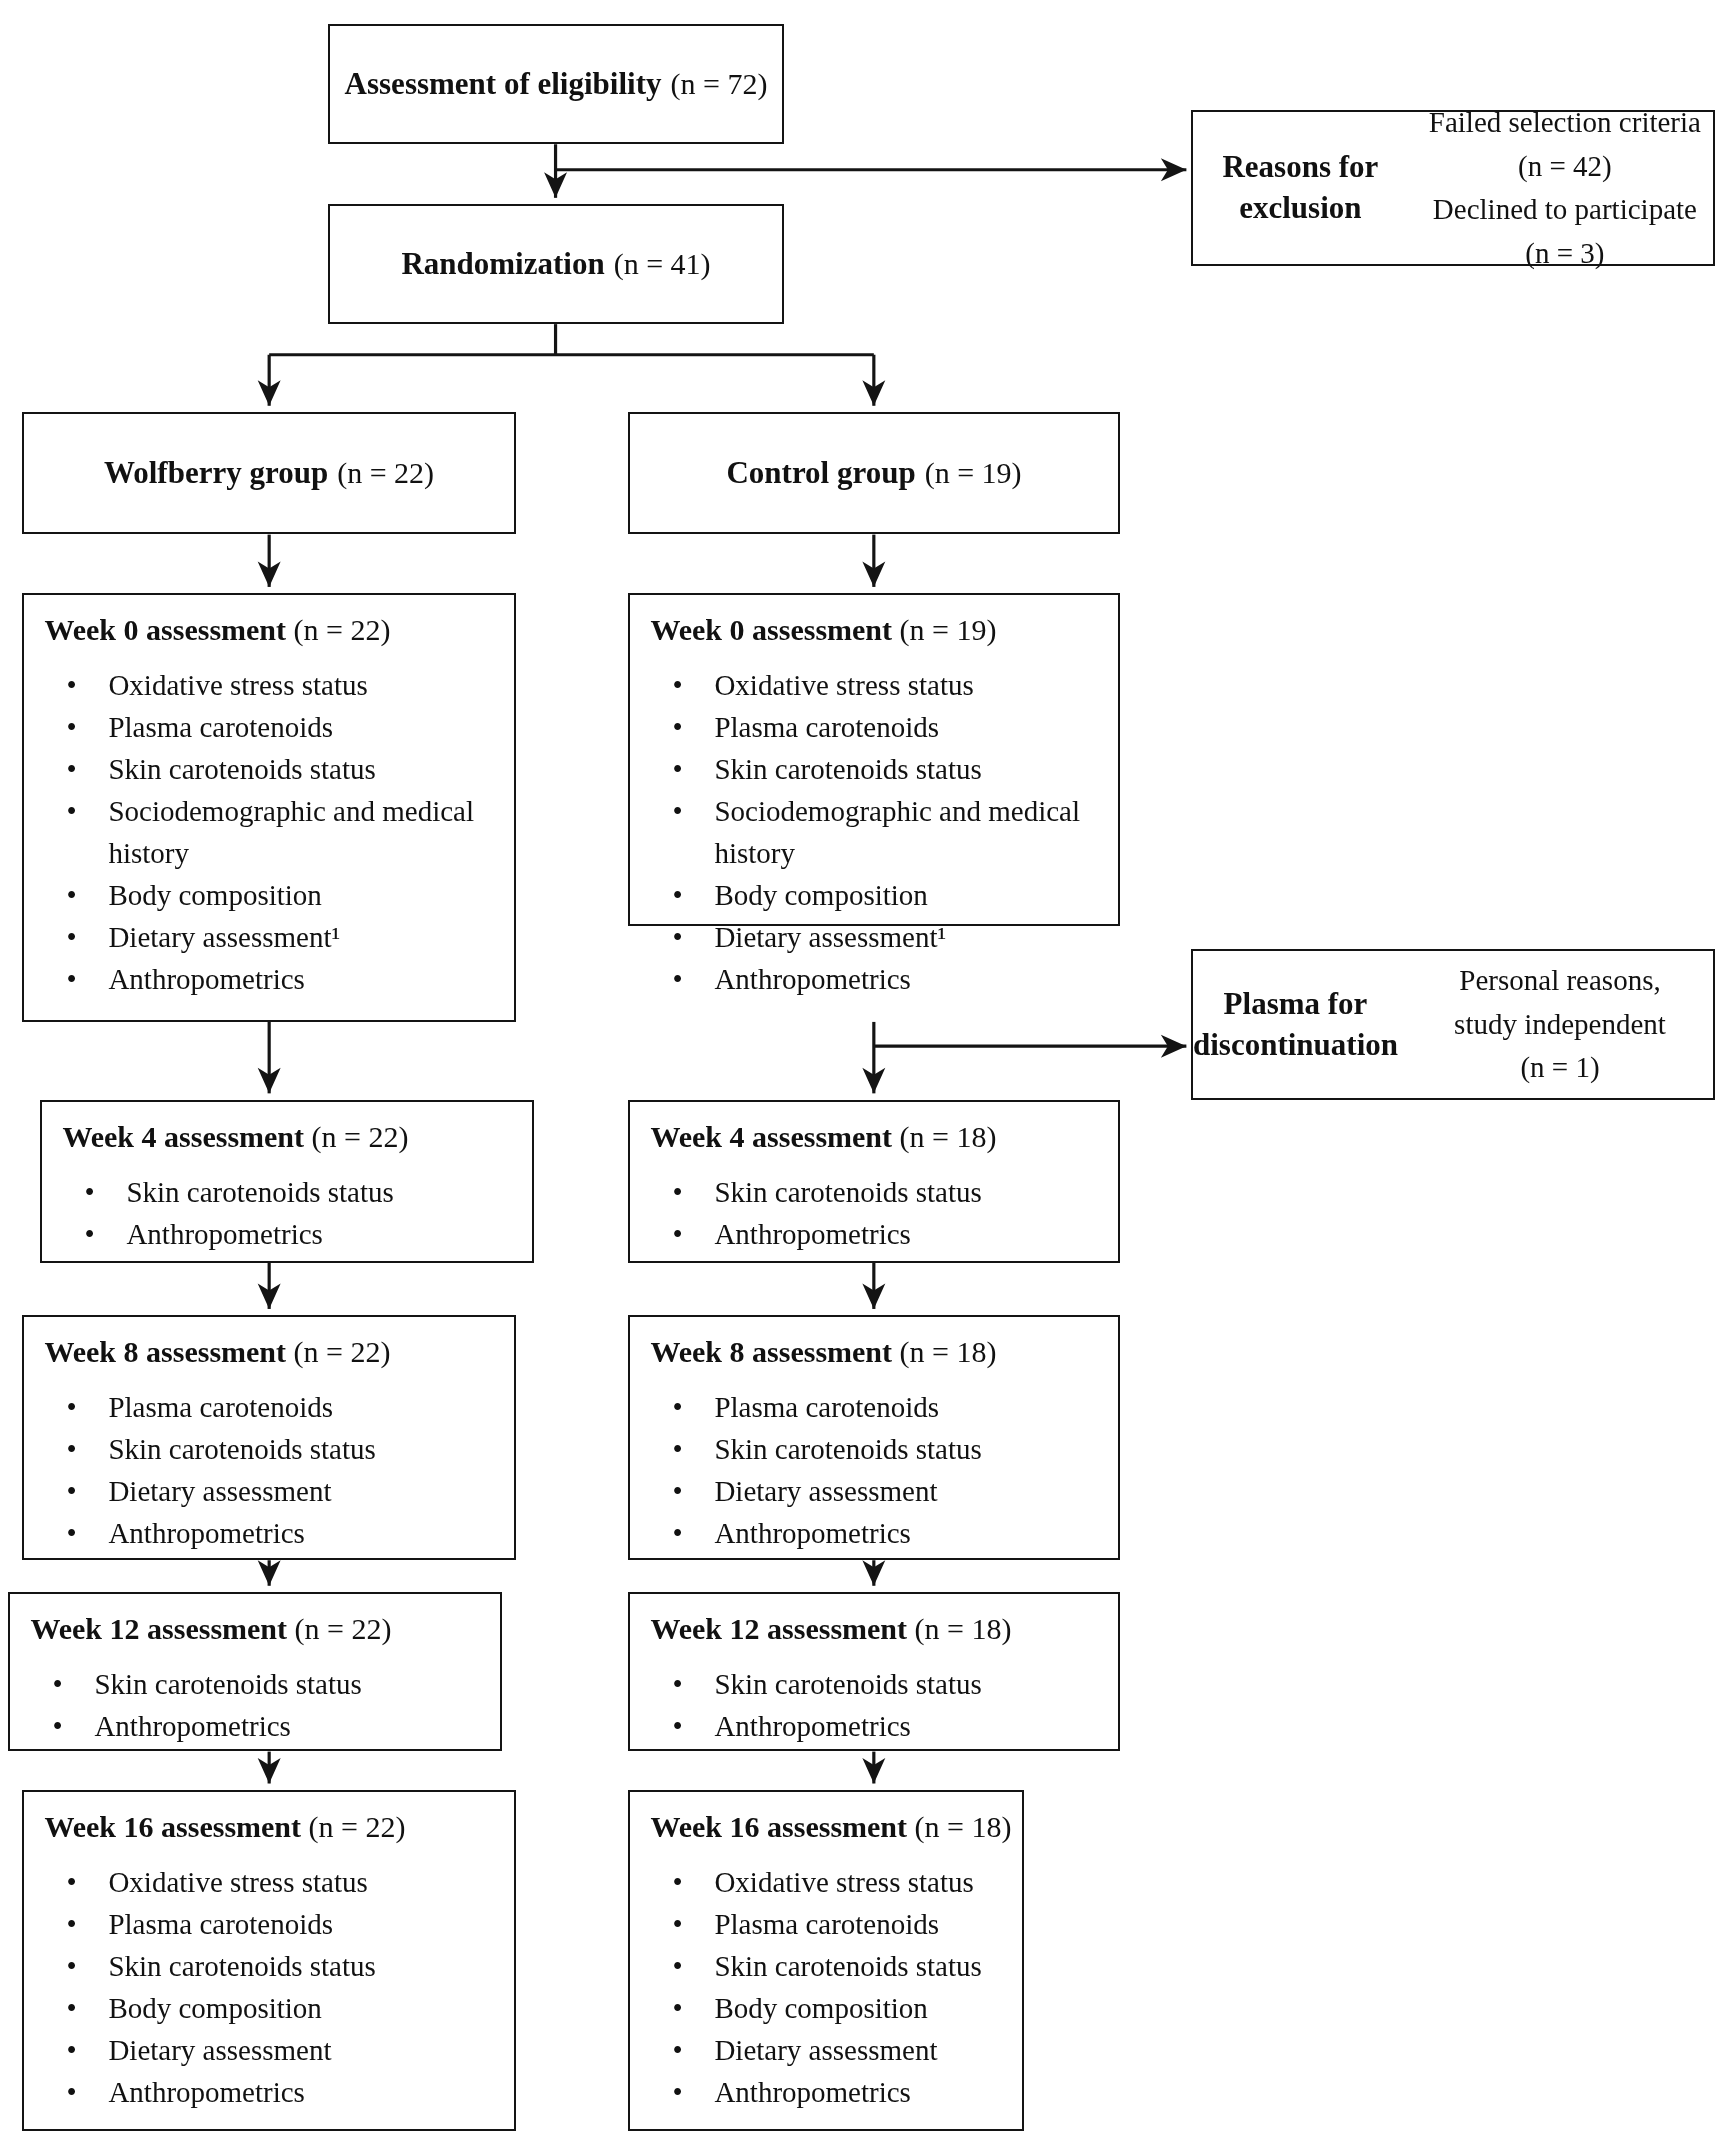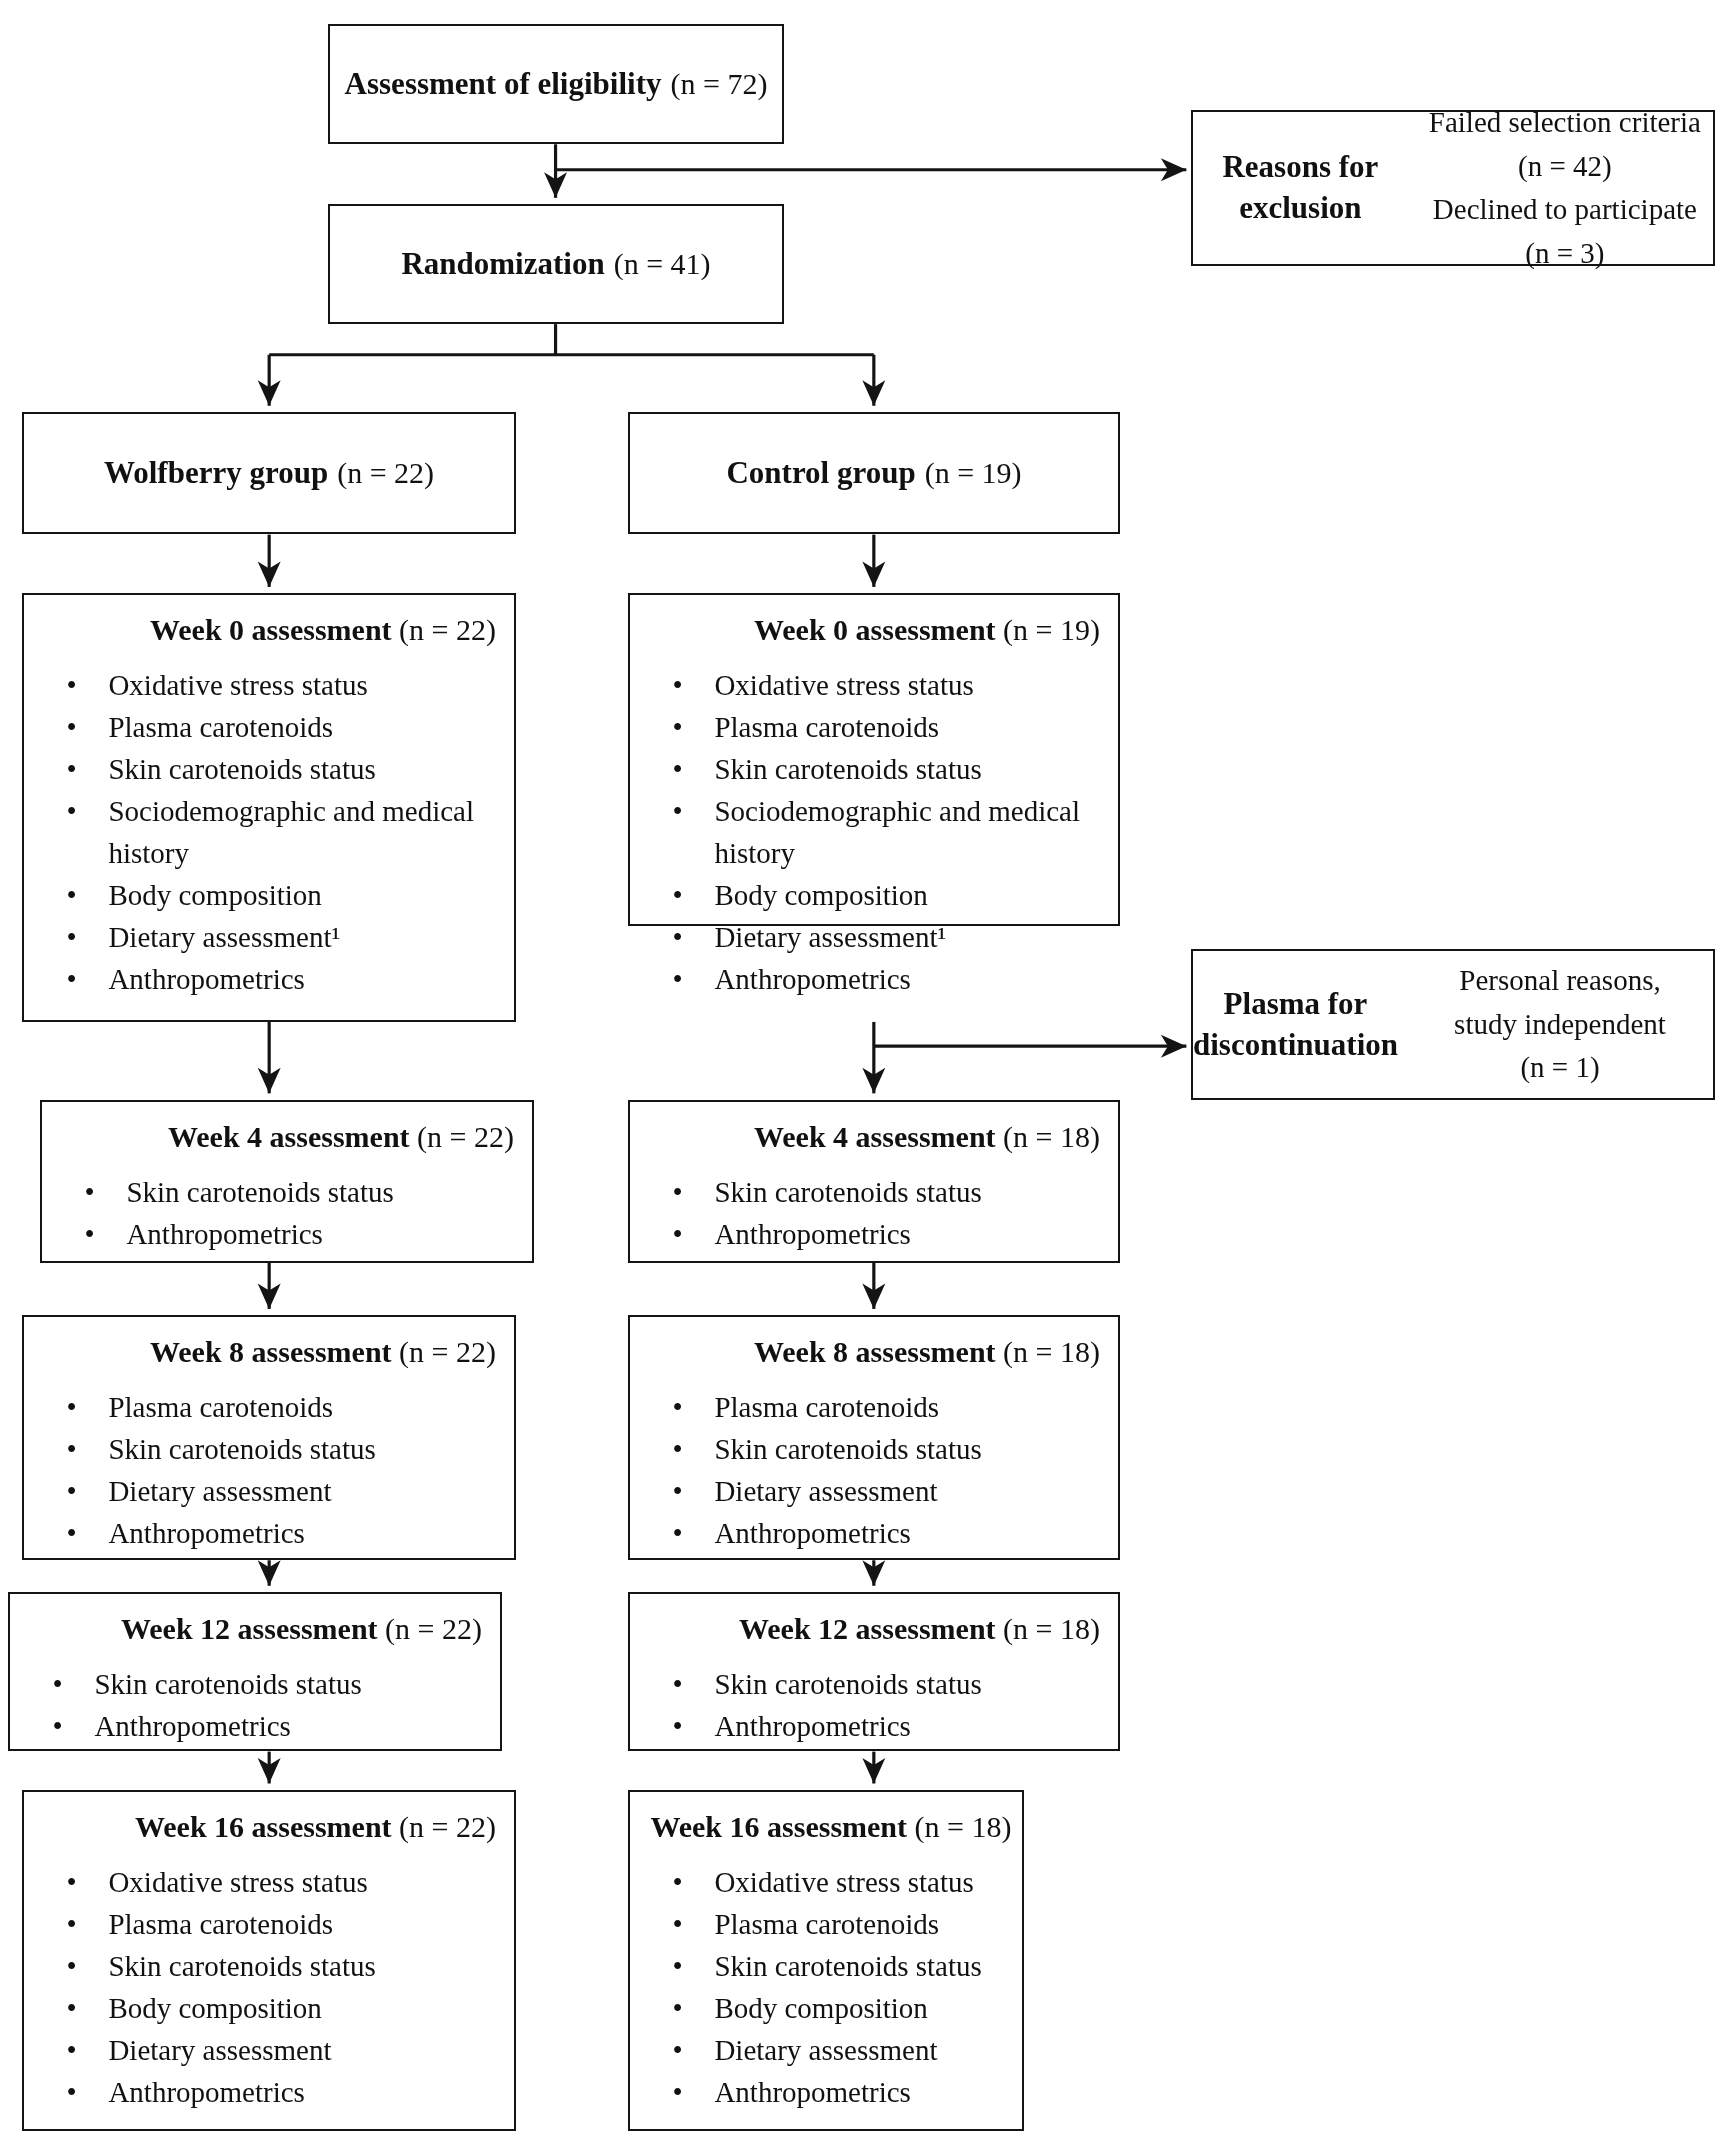--- a/index.html
+++ b/index.html
@@ -27,21 +27,21 @@
     text-align: center;
     gap: 9px;
   }
   .t { font-weight: bold; font-size: 31px; line-height: 1.32; }
   .s { font-size: 30px; line-height: 1.32; }
   .side-lines { font-size: 29px; line-height: 1.5; padding: 0 7.7px; }
   .narrow .side-lines { padding: 0 32px; }
   .side-lines .line { display: block; }
   
   .assess { padding: 14px 18px 0 20.4px; }
-  .hdr { text-align: right; font-size: 30px; line-height: 42px; margin-bottom: 12.8px; white-space: nowrap; }
+  .hdr { text-align: left; font-size: 30px; line-height: 42px; margin-bottom: 12.8px; white-space: nowrap; }
   .hdr .b { font-weight: bold; }
   ul.items { list-style: none; }
   ul.items li {
     position: relative;
     padding-left: 64px;
     font-size: 29px;
     line-height: 42px;
   }
   ul.items li::before {
     content: "\2022";

